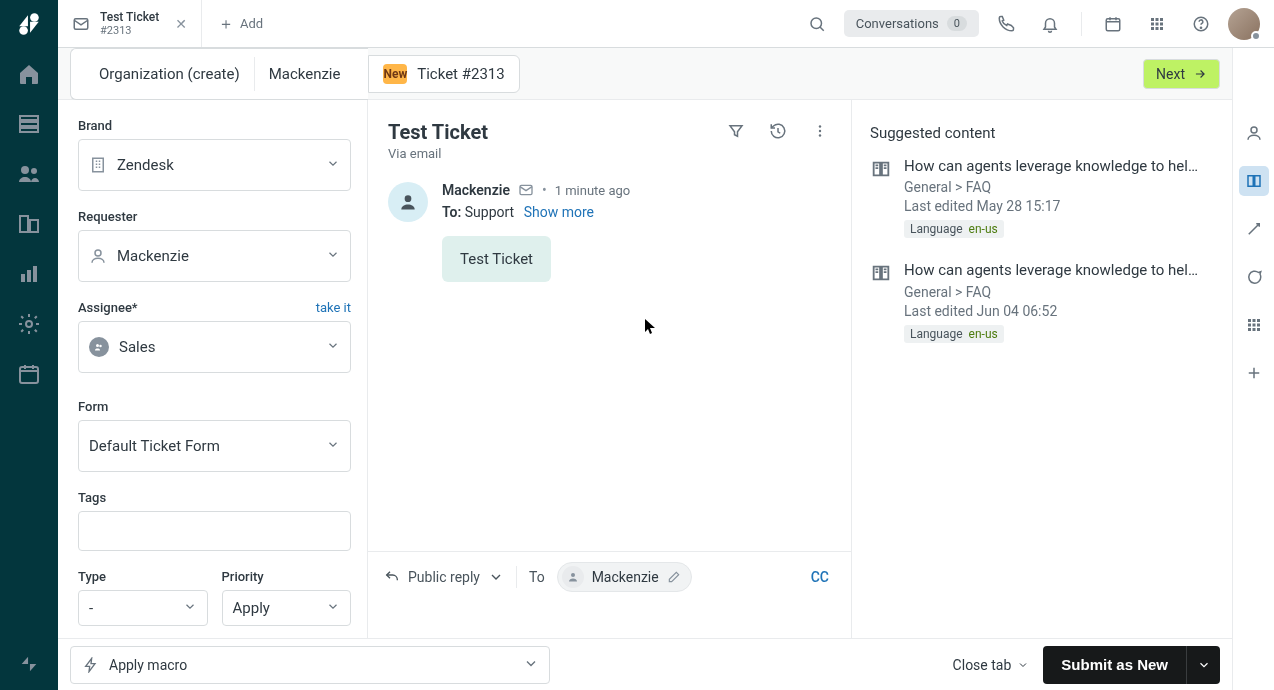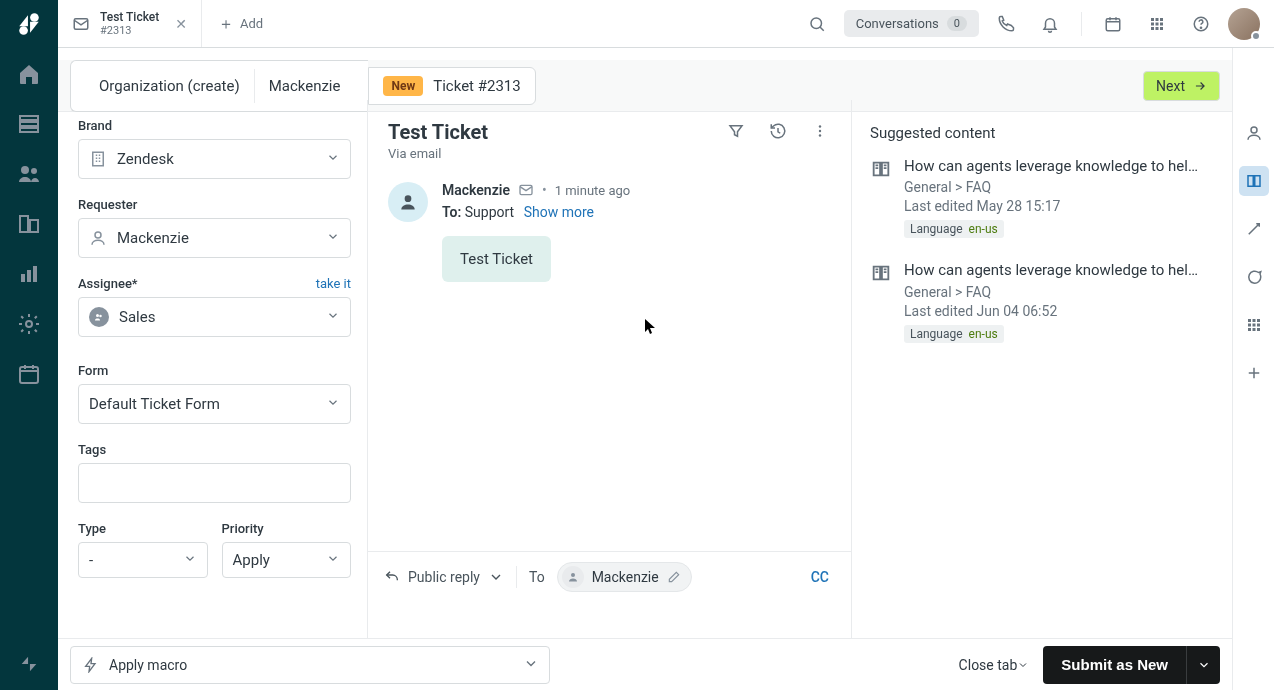--- a/index.html
+++ b/index.html
@@ -59,41 +59,41 @@
   .tb-sep { width:1px; height:24px; background:#e9ebed; margin:0 4px;}
   .avatar-small {
     width:32px; height:32px; border-radius:50%; position:relative;
     background: linear-gradient(135deg,#b5a394,#8a7260); cursor:pointer;
     display:flex; align-items:center; justify-content:center; color:#fff; font-size:12px;
   }
   .avatar-dot { position:absolute; right:-1px; bottom:-1px; width:10px; height:10px; border-radius:50%; background:#87929d; border:2px solid #fff;}
 
   
   .contextbar {
-    position:absolute; left:58px; right:42px; top:60px; height:52px;
+    position:absolute; left:58px; right:42px; top:48px; height:52px;
     background:#f8f9f9; border-bottom:1px solid #e9ebed;
     display:flex; align-items:center; padding:0 12px;
   }
   .pill-group { display:flex; align-items:center; gap:0; }
   .pill {
     padding:8px 14px; font-size:15px; color:#2f3941; cursor:pointer;
   }
   .pill.org  { }
   .pill.name { }
   .pill.ticket {
     background:#fff; border:1px solid #d8dcde; border-radius:0 6px 6px 0;
     display:flex; align-items:center; gap:10px;
   }
   .pill.org-wrap {
     display:flex; background:#fff; border:1px solid #d8dcde; border-radius:6px 0 0 6px; border-right:none;
   }
   .inner-sep { width:1px; background:#e9ebed; }
   .status-new {
     background:#ffb648; color:#703815; font-size:12px; font-weight:700;
-    padding:3px 8px; border-radius:4px;
+    padding:3px 0; border-radius:4px;
   }
   .next-btn {
     margin-left:auto; border:1px solid #d8dcde; border-radius:4px; background:#bef264;
     padding:6px 12px; display:flex; align-items:center; gap:8px; color:#2f3941; cursor:pointer; font-size:14px;
   }
 
   
   .rightrail {
     position:absolute; right:0; top:48px; bottom:0; width:42px;
     background:#fff; border-left:1px solid #e9ebed;
@@ -112,21 +112,21 @@
   .col-main    { flex:1; min-width:0; border-right:1px solid #e9ebed; display:flex; flex-direction:column; }
   .col-know    { width:380px; padding:24px 18px; overflow-y:auto; }
 
   
   .field { margin-bottom:18px; }
   .field-label-row { display:flex; align-items:center; justify-content:space-between; margin-bottom:6px; }
   .field-label { font-size:13px; color:#2f3941; font-weight:500; }
   .field-action { font-size:13px; color:#1f73b7; cursor:pointer; }
   .field-info { width:14px; height:14px; border:1px solid #c2c8cc; border-radius:50%; display:inline-flex; align-items:center; justify-content:center; font-size:10px; color:#87929d; margin-left:6px;}
   .select {
-    border:1px solid #d8dcde; border-radius:4px; height:40px; display:flex; align-items:center;
+    border:1px solid #d8dcde; border-radius:4px; height:52px; display:flex; align-items:center;
     padding:0 10px; gap:10px; position:relative; cursor:pointer; background:#fff;
   }
   .select.small { height:36px; }
   .select-icon { width:18px;height:18px;color:#87929d; display:flex;align-items:center;justify-content:center;}
   .select-text { flex:1; font-size:15px; color:#2f3941; }
   .chev { position:absolute; right:10px; top:50%; transform:translateY(-50%); color:#68737d; }
   .tag-box { border:1px solid #d8dcde; border-radius:4px; min-height:40px; }
   .row2 { display:flex; gap:14px; }
   .row2 .field { flex:1; }
 
@@ -198,21 +198,21 @@
     position:absolute; left:58px; right:42px; bottom:0; height:52px;
     background:#fff; border-top:1px solid #e9ebed;
     display:flex; align-items:center; padding:0 12px;
   }
   .macro {
     border:1px solid #d8dcde; border-radius:4px; height:38px; width:480px; max-width:48%;
     display:flex; align-items:center; padding:0 12px; gap:10px; position:relative; cursor:pointer; color:#2f3941;
   }
   .macro svg{width:16px;height:16px;color:#68737d;}
   .footer-right{ margin-left:auto; display:flex; align-items:center; gap:14px;}
-  .close-tab { color:#2f3941; font-size:14px; display:flex; align-items:center; gap:0; cursor:pointer;}
+  .close-tab { color:#2f3941; font-size:14px; display:flex; align-items:center; gap:6px; cursor:pointer;}
   .submit-group { display:flex; }
   .submit-btn {
     background:#17191a; color:#fff; border:none; height:38px; padding:0 18px;
     font-size:15px; font-weight:600; border-radius:4px 0 0 4px; cursor:pointer;
   }
   .submit-caret {
     background:#17191a; color:#fff; border:none; height:38px; width:34px;
     border-left:1px solid #3a3d3f; border-radius:0 4px 4px 0; cursor:pointer;
     display:flex;align-items:center;justify-content:center;
   }

